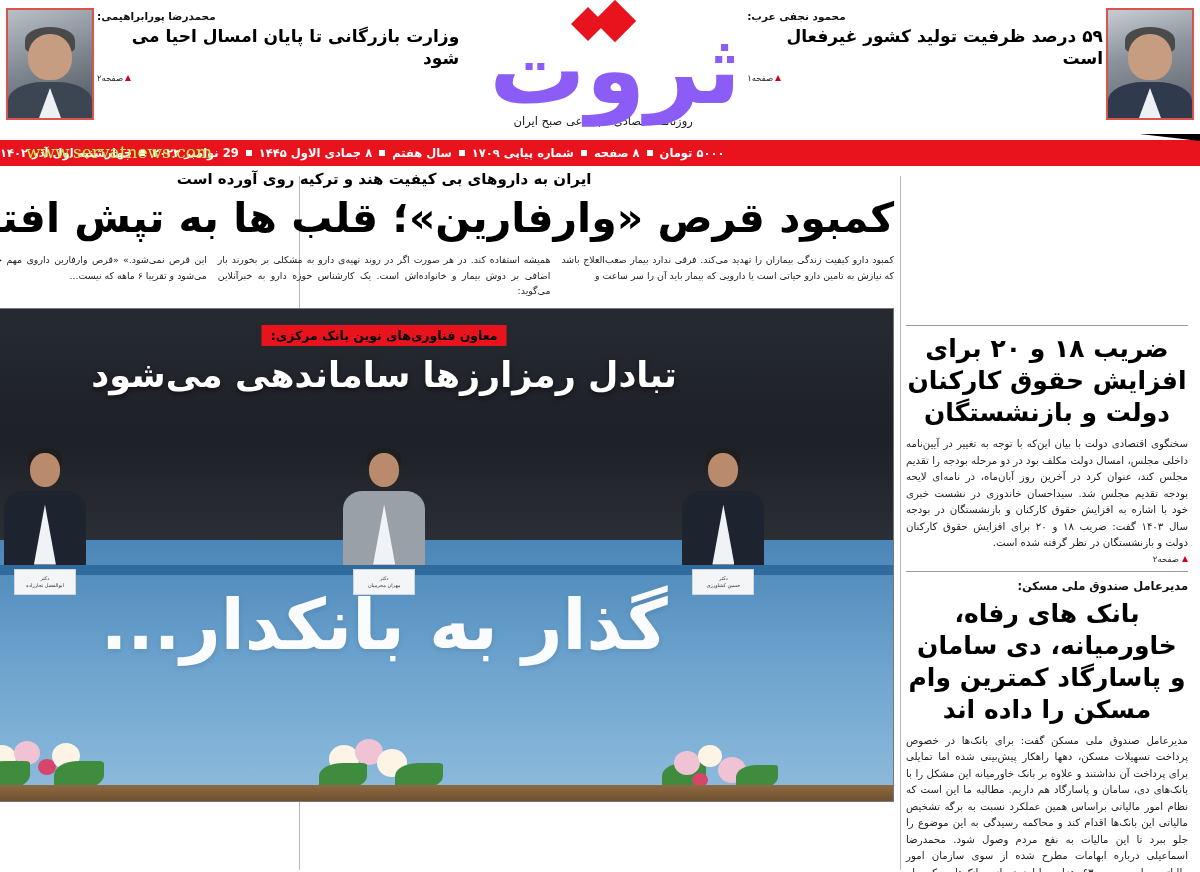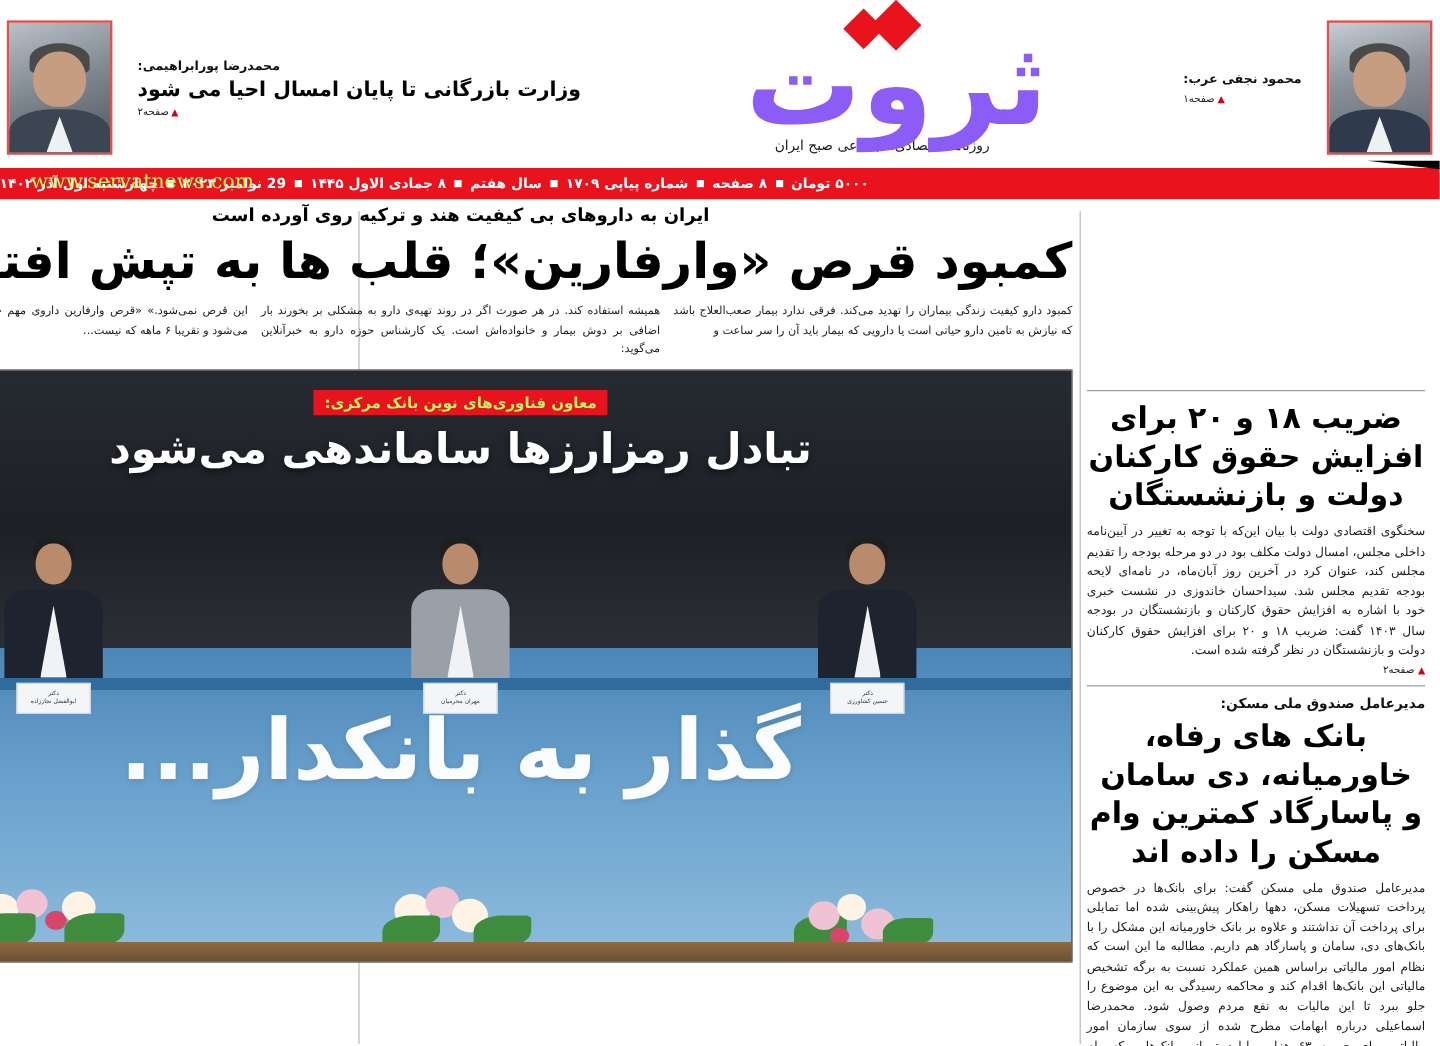--- a/index.html
+++ b/index.html
@@ -20,23 +20,23 @@
   .masthead {
     position: absolute; top: 0; left: 0;
     width: 1200px; height: 138px;
     display: flex; flex-direction: row;
     align-items: stretch;
   }
 
   
   .teaser {
     display: flex; flex-direction: row;
-    align-items: center;
+    align-items: flex-start;
     padding: 8px 6px 0 6px;
-    gap: 21px;
+    gap: 3px;
   }
   .teaser-photo {
     width: 88px; height: 112px;
     border: 2px solid #d9534f;
     background: linear-gradient(165deg,#c8cdd4 0%, #8c939c 40%, #5c6168 100%);
     position: relative; overflow: hidden;
     flex: 0 0 auto;
   }
   .teaser-photo .head {
     position: absolute; left: 50%; top: 22%;
@@ -226,21 +226,21 @@
   }
   .big-wall-text {
     position: absolute; left: 0; right: 0; top: 56%;
     text-align: center; color: #fff; font-size: 70px;
     font-weight: 700; letter-spacing: -3px; opacity: .97;
     white-space: nowrap; text-shadow: 0 2px 6px rgba(0,0,0,.12);
   }
   .red-caption {
     position: absolute; top: 16px; left: 50%;
     transform: translateX(-50%);
-    background: #e8131d; color: #bef264;
+    background: #e8131d; color: #000000;
     font-size: 12.5px; font-weight: 700;
     padding: 3px 9px; white-space: nowrap;
   }
   .photo-headline {
     position: absolute; top: 46px; left: 0; right: 0;
     text-align: center; color: #fff;
     font-size: 35px; font-weight: 700; letter-spacing: -1px;
     white-space: nowrap;
     text-shadow: 0 2px 5px rgba(0,0,0,.55);
   }
@@ -312,20 +312,21 @@
 
     <div class="teaser">
       <div class="teaser-photo">
         <div class="hair"></div>
           <div class="head"></div>
         <div class="torso"></div>
           <div class="collar"></div>
       </div>
       <div class="teaser-txt">
         <div class="teaser-kicker">محمود نجفی عرب:</div>
+        <div class="teaser-head">۵۹ درصد ظرفیت تولید کشور غیرفعال است</div>
         <div class="teaser-page">
           <span class="tri"></span>
           <span>صفحه۱</span>
         </div>
       </div>
     </div>
 
 
     <div class="logo-block">
       <div class="logo-diamonds">

